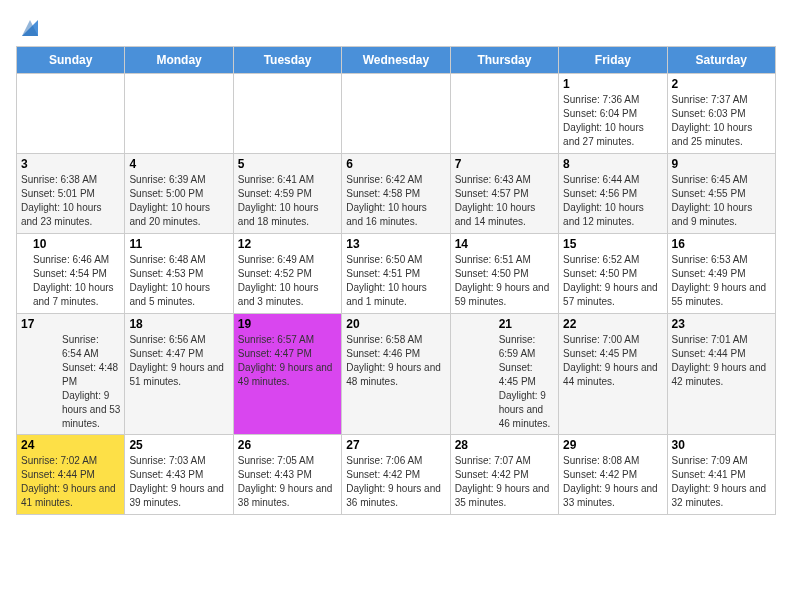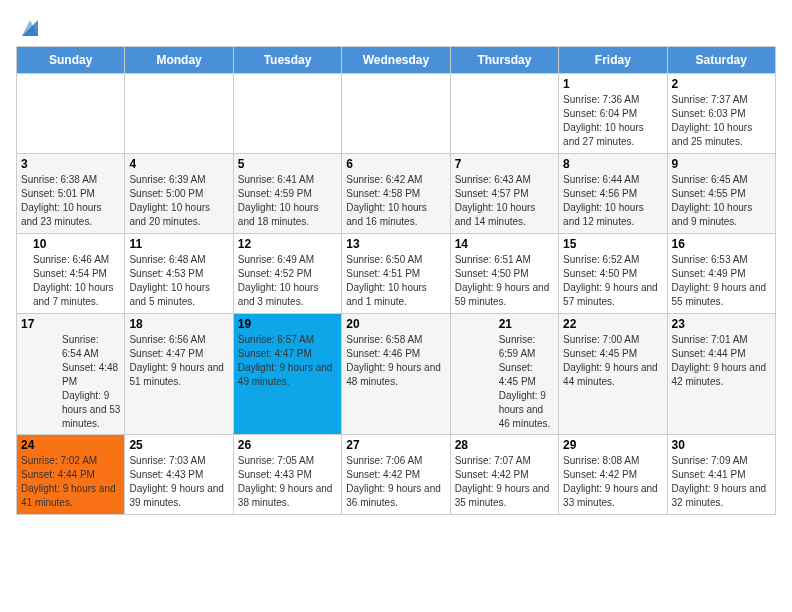--- a/index.html
+++ b/index.html
@@ -201,21 +201,21 @@
           <div class="day-info" style="white-space: pre-line; margin-left: 41px;">Sunrise: 6:54 AM
 Sunset: 4:48 PM
 Daylight: 9 hours and 53 minutes.</div>
         </td>
         <td style="background: rgb(245, 245, 245);">
           <div class="day-number">18</div>
           <div class="day-info" style="white-space: pre-line;">Sunrise: 6:56 AM
 Sunset: 4:47 PM
 Daylight: 9 hours and 51 minutes.</div>
         </td>
-        <td style="background: #0ea5e9;">
+        <td style="background: #d946ef;">
           <div class="day-number">19</div>
           <div class="day-info" style="white-space: pre-line;">Sunrise: 6:57 AM
 Sunset: 4:47 PM
 Daylight: 9 hours and 49 minutes.</div>
         </td>
         <td style="background: rgb(245, 245, 245); margin-left: 34px;">
           <div class="day-number">20</div>
           <div class="day-info" style="white-space: pre-line;">Sunrise: 6:58 AM
 Sunset: 4:46 PM
 Daylight: 9 hours and 48 minutes.</div>
@@ -233,21 +233,21 @@
 Daylight: 9 hours and 44 minutes.</div>
         </td>
         <td style="background: rgb(245, 245, 245);">
           <div class="day-number">23</div>
           <div class="day-info" style="white-space: pre-line;">Sunrise: 7:01 AM
 Sunset: 4:44 PM
 Daylight: 9 hours and 42 minutes.</div>
         </td>
       </tr>
       <tr>
-        <td style="background: #f97316;">
+        <td style="background: #fde047;">
           <div class="day-number">24</div>
           <div class="day-info" style="white-space: pre-line;">Sunrise: 7:02 AM
 Sunset: 4:44 PM
 Daylight: 9 hours and 41 minutes.</div>
         </td>
         <td style="background: rgb(255, 255, 255);">
           <div class="day-number">25</div>
           <div class="day-info" style="white-space: pre-line;">Sunrise: 7:03 AM
 Sunset: 4:43 PM
 Daylight: 9 hours and 39 minutes.</div>

